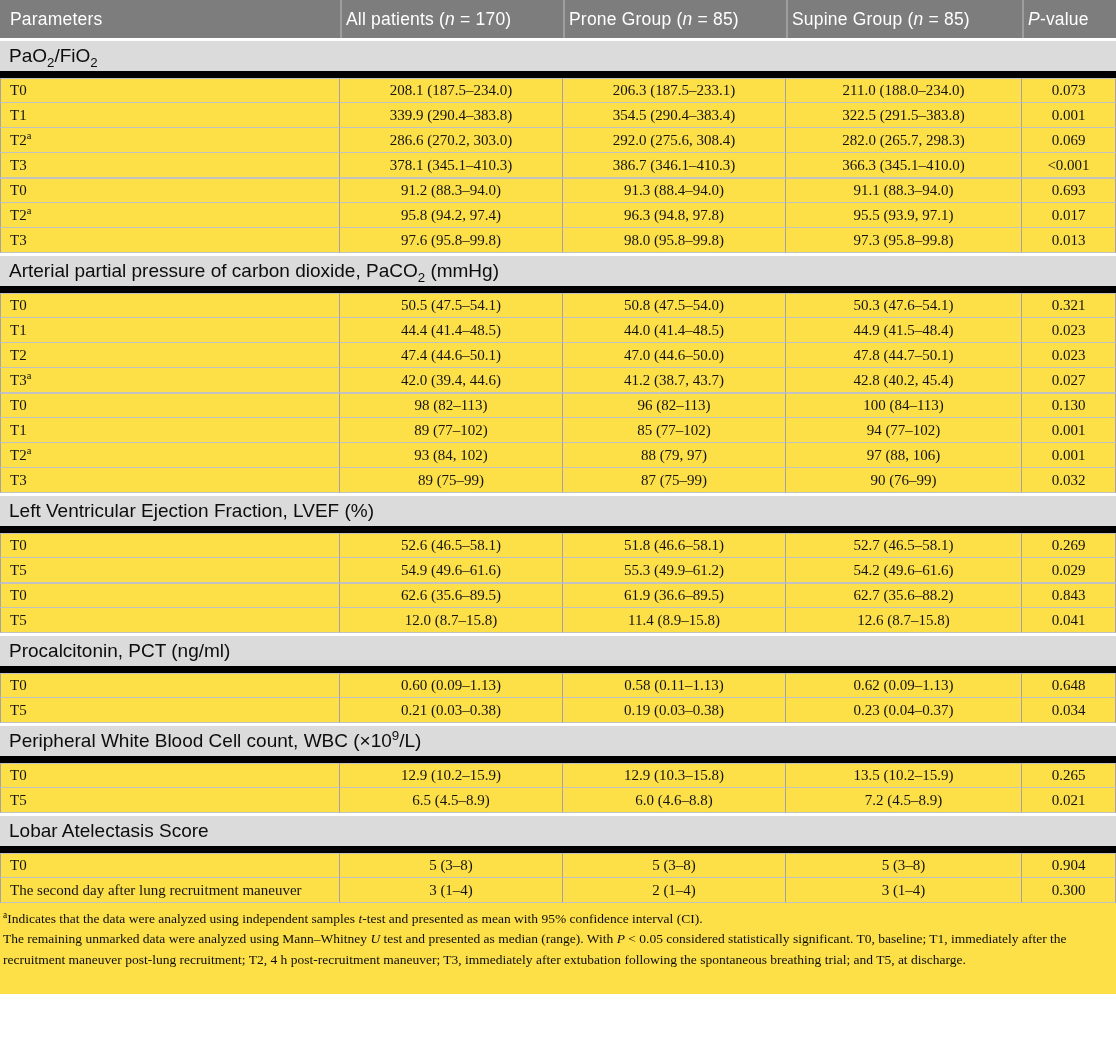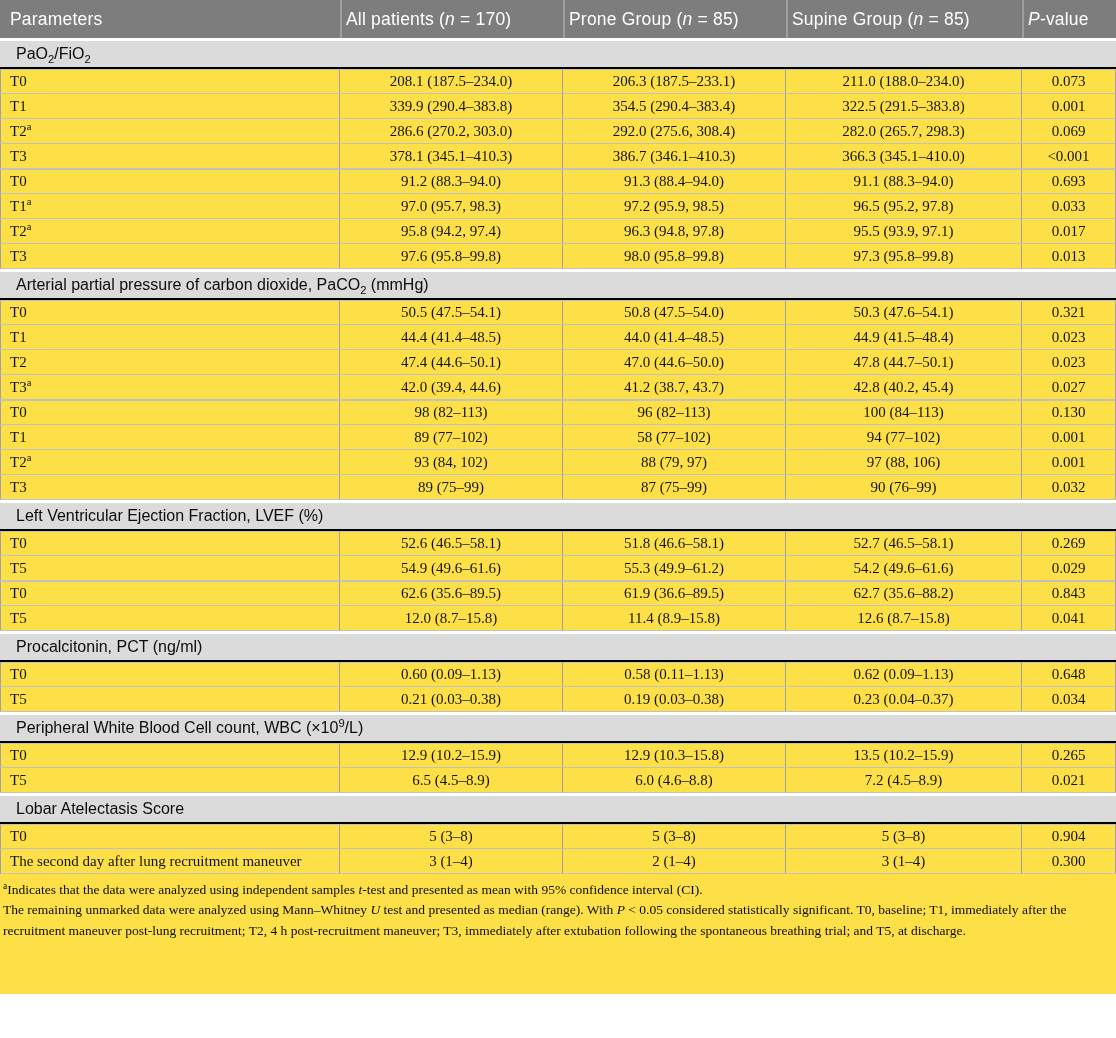--- a/index.html
+++ b/index.html
@@ -23,22 +23,22 @@
   th{
     background:var(--header-bg);color:var(--header-text);
     font-family:"Liberation Sans", sans-serif;font-size:17.5px;font-weight:normal;
     height:38px;vertical-align:middle;text-align:left;padding:0 4px;
     letter-spacing:0.2px;
   }
   th:first-child{text-align:left;padding-left:10px;}
   th + th{border-left:2px solid var(--header-divider);}
   td.section{
     background:var(--section-bg);
-    font-family:"Liberation Sans", sans-serif;font-size:16px;color:#0d0d0d;
-    padding:4px 16px;border-top:3px solid #ffffff;border-bottom:2px solid #000000;
+    font-family:"Liberation Sans", sans-serif;font-size:19px;color:#0d0d0d;
+    padding:4px 9px;border-top:3px solid #ffffff;border-bottom:7px solid #000000;
     height:27px;vertical-align:middle;
   }
   td.data{
     font-family:"Liberation Serif", serif;font-size:15px;
     height:25px;vertical-align:middle;padding:1px 6px;
     border-bottom:1px solid var(--grid-h);
     border-right:1px solid var(--grid-v);
     text-align:center;white-space:nowrap;overflow:hidden;
   }
   td.data.label{text-align:left;padding-left:9px;border-left:1px solid var(--grid-v);}
@@ -106,27 +106,20 @@
           <td class="data">&lt;0.001</td>
         </tr>
         <tr>
           <td class="data label first">T0</td>
           <td class="data first">91.2 (88.3–94.0)</td>
           <td class="data first">91.3 (88.4–94.0)</td>
           <td class="data first">91.1 (88.3–94.0)</td>
           <td class="data first">0.693</td>
         </tr>
         <tr>
-          <td class="data label">T1<sup>a</sup></td>
-          <td class="data">97.0 (95.7, 98.3)</td>
-          <td class="data">97.2 (95.9, 98.5)</td>
-          <td class="data">96.5 (95.2, 97.8)</td>
-          <td class="data">0.033</td>
-        </tr>
-        <tr>
           <td class="data label">T2<sup>a</sup></td>
           <td class="data">95.8 (94.2, 97.4)</td>
           <td class="data">96.3 (94.8, 97.8)</td>
           <td class="data">95.5 (93.9, 97.1)</td>
           <td class="data">0.017</td>
         </tr>
         <tr>
           <td class="data label">T3</td>
           <td class="data">97.6 (95.8–99.8)</td>
           <td class="data">98.0 (95.8–99.8)</td>
@@ -167,21 +160,21 @@
         <tr>
           <td class="data label first">T0</td>
           <td class="data first">98 (82–113)</td>
           <td class="data first">96 (82–113)</td>
           <td class="data first">100 (84–113)</td>
           <td class="data first">0.130</td>
         </tr>
         <tr>
           <td class="data label">T1</td>
           <td class="data">89 (77–102)</td>
-          <td class="data">58 (77–102)</td>
+          <td class="data">85 (77–102)</td>
           <td class="data">94 (77–102)</td>
           <td class="data">0.001</td>
         </tr>
         <tr>
           <td class="data label">T2<sup>a</sup></td>
           <td class="data">93 (84, 102)</td>
           <td class="data">88 (79, 97)</td>
           <td class="data">97 (88, 106)</td>
           <td class="data">0.001</td>
         </tr>

